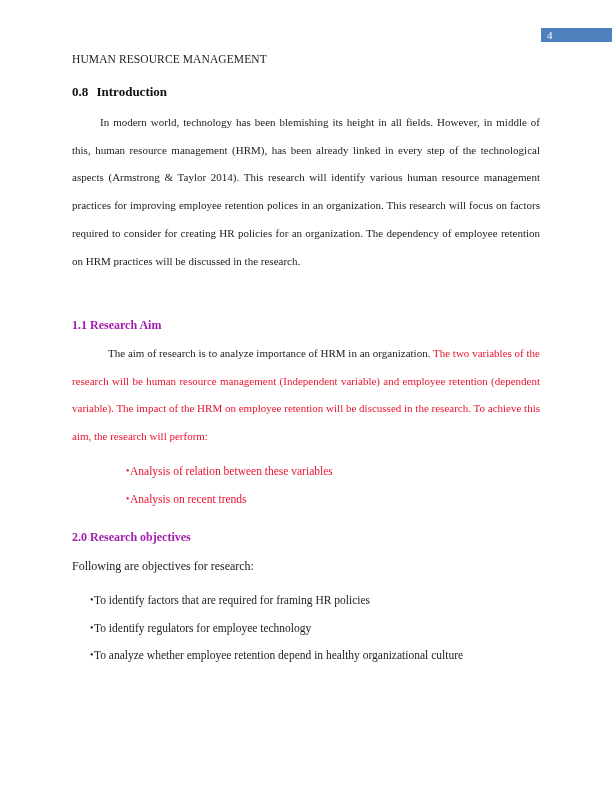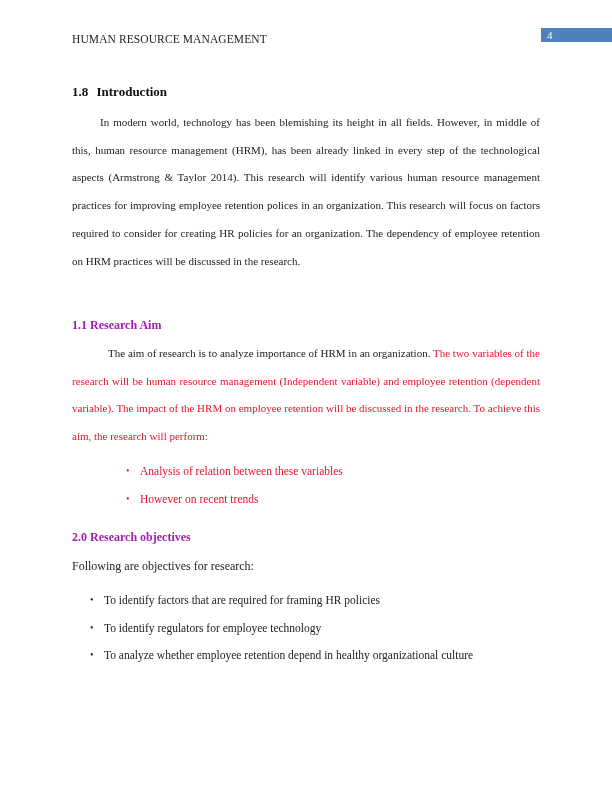--- a/index.html
+++ b/index.html
@@ -1,62 +1,62 @@
 <!DOCTYPE html>
 <html><head>
 <meta charset="utf-8">
 <style>
   html, body { margin: 0; padding: 0; background: #ffffff; }
   body { width: 612px; height: 792px; position: relative; overflow: hidden;
          font-family: "Liberation Serif", "DejaVu Serif", serif; color: #222; }
-  .header-title { position: absolute; left: 72px; top: 33px; font-size: 11.5px; letter-spacing: 0.1px; color: #222; }
+  .header-title { position: absolute; left: 72px; top: 53px; font-size: 11.5px; letter-spacing: 0.1px; color: #222; }
   .page-num-box { position: absolute; left: 541px; top: 28px; width: 71px; height: 14px; background: #4f81bd; }
   .page-num { position: absolute; left: 6px; top: 0px; font-size: 11px; color: #ffffff; line-height: 14px; }
   .h1 { position: absolute; left: 72px; top: 84px; font-size: 13px; font-weight: bold; color: #111; }
   .h1 .num { margin-right: 5px; }
   .h2 { position: absolute; left: 72px; font-size: 12px; font-weight: bold; color: #a21caf; }
   .para { position: absolute; left: 72px; width: 468px; font-size: 11px; line-height: 27.7px; text-align: justify; color: #222; }
   .para .indent { display: inline-block; width: 28px; }
   .para .indent2 { display: inline-block; width: 36px; }
   .red { color: #e8132d; margin-top: 28px; }
   .plain { position: absolute; left: 72px; font-size: 12px; color: #222; }
   .bullet-item { position: absolute; font-size: 11.5px; white-space: nowrap; }
   .bullet-item .dot { position: absolute; left: 0; top: 0; font-size: 10px; }
-  .bullet-item .txt { position: absolute; left: 14px; top: 0; }
+  .bullet-item .txt { position: absolute; left: 4px; top: 0; }
   .b-red { left: 126px; color: #e8132d; }
   .b-black { left: 90px; color: #222; }
 </style>
 </head>
 <body>
 
 <div>
 
   <div class="header-title">HUMAN RESOURCE MANAGEMENT</div>
   <div class="page-num-box">
     <span class="page-num">4</span>
   </div>
 
   <div class="h1">
-    <span class="num">1.8</span>
+    <span class="num">0.8</span>
     <span>Introduction</span>
   </div>
 
   <div class="para" style="top:109px;"><span class="indent"></span><span>In modern world, technology has been blemishing its height in all fields.  However, in middle of this, human resource management (HRM), has been already linked in every step of the technological aspects (Armstrong &amp; Taylor 2014). This research will identify various human resource management practices for improving employee retention polices in an organization. This research will focus on factors required to consider for creating HR policies for an organization. The dependency of employee retention on HRM practices will be discussed in the research.</span></div>
 
   <div class="h2" style="top:318px;">1.1 Research Aim</div>
 
   <div class="para" style="top:340px;"><span class="indent2"></span><span>The aim of research is to analyze importance of HRM in an organization. </span><span class="red">The two variables of the research will be human resource management (Independent variable) and employee retention (dependent variable).  The impact of the HRM on employee retention will be discussed in the research. To achieve this aim, the research will perform:</span></div>
 
   <div class="bullet-item b-red" style="top:465px;">
     <span class="dot">•</span>
     <span class="txt">Analysis of relation between these variables</span>
   </div>
   <div class="bullet-item b-red" style="top:493px;">
     <span class="dot">•</span>
-    <span class="txt">However on recent trends</span>
+    <span class="txt">Analysis on recent trends</span>
   </div>
 
   <div class="h2" style="top:530px;">2.0 Research objectives</div>
 
   <div class="plain" style="top:559px;">Following are objectives for research:</div>
 
   <div class="bullet-item b-black" style="top:594px;">
     <span class="dot">•</span>
     <span class="txt">To identify factors that are required for framing HR policies</span>
   </div>

